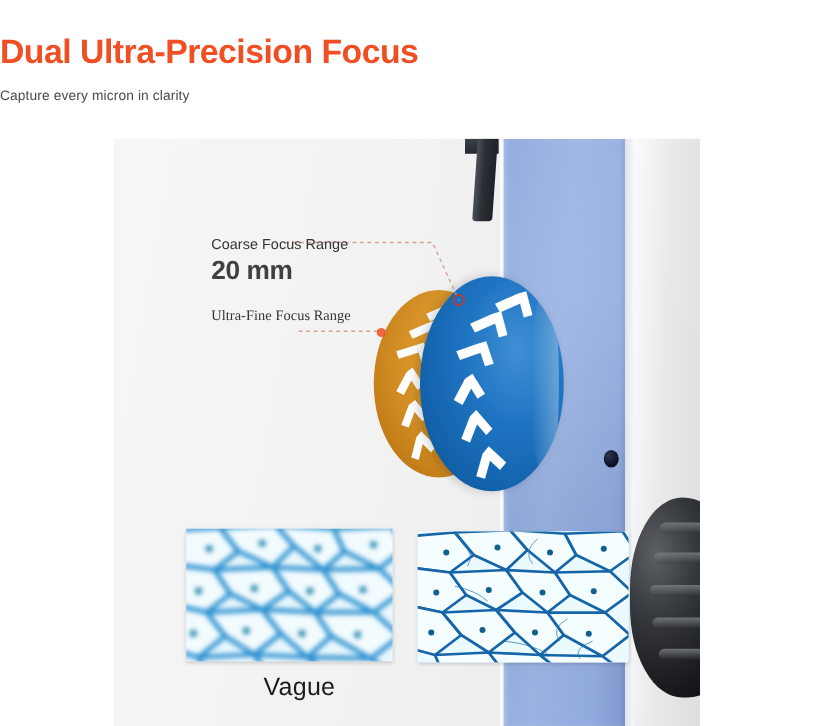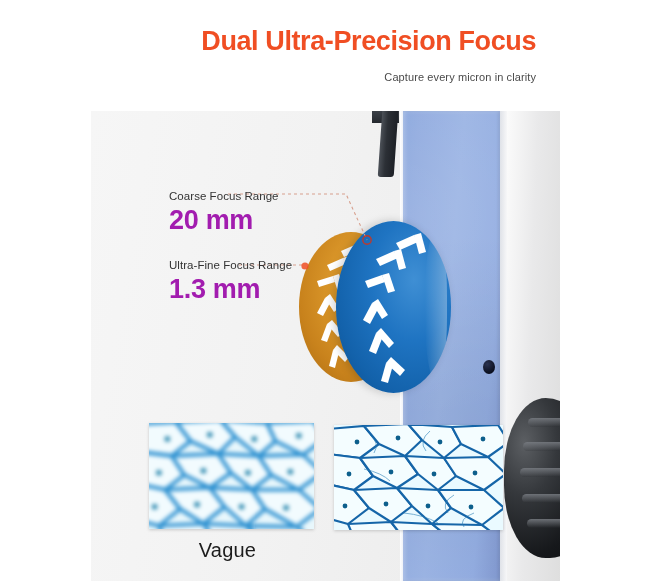--- a/index.html
+++ b/index.html
@@ -6,21 +6,21 @@
   * { box-sizing: border-box; margin: 0; padding: 0; }
   html, body {
     width: 650px; height: 581px;
     background: #ffffff;
     font-family: "Liberation Sans", sans-serif;
     overflow: hidden;
   }
   .page { position: relative; width: 650px; height: 581px; background: #ffffff; }
 
   
-  .header { position: absolute; left: 0; top: 0; width: 536px; text-align: right; }
+  .header { position: absolute; left: 0; top: 0; width: 536px; text-align: left; }
   .title {
     font-size: 27px; font-weight: bold; letter-spacing: -0.4px;
     color: #F04E23; line-height: 1; margin-top: 28px;
   }
   .subtitle {
     font-size: 11px; color: #4a4a4a; margin-top: 16px; letter-spacing: 0.1px;
   }
 
   
   .photo {
@@ -119,44 +119,44 @@
     border-radius: 14px/64px;
     background: linear-gradient(90deg, rgba(255,255,255,.0), rgba(255,255,255,.28));
   }
 
   
   .callout { position: absolute; margin-left: 48px; }
   .callout .cap {
     font-size: 11.5px; color: #333333; white-space: nowrap; letter-spacing: .05px;
   }
   .callout .val {
-    font-size: 27px; font-weight: bold; color: #a21caf;
+    font-size: 21px; font-weight: bold; color: #404040;
     line-height: 1.05; margin-top: 4px; letter-spacing: -0.3px;
   }
   .c1 { left: 30px; top: 79px; }
-  .c2 { left: 30px; top: 148px; }
+  .c2 { left: 30px; top: 136px; font-family: Liberation Serif, serif; }
 
   .lead { position: absolute; pointer-events: none; }
 
   
   .thumb {
     position: absolute; overflow: hidden;
     background: #eaf6fb;
     box-shadow: 0 1px 3px rgba(0,0,0,.18);
   }
   .thumb-vague { left: 58px; top: 312px; width: 165px; height: 106px; }
   .thumb-clear { left: 243px; top: 314px; width: 169px; height: 105px; }
   .thumb svg { display: block; width: 100%; height: 100%; }
   .thumb-vague svg { filter: blur(2.1px); transform: scale(1.06); }
 
   .caption {
     position: absolute; font-size: 20px; color: #1c1c1c;
     text-align: center; letter-spacing: .2px;
   }
-  .cap-vague { left: 54px; top: 428px; width: 165px; }
+  .cap-vague { left: 66px; top: 428px; width: 165px; }
   .cap-clear { left: 243px; top: 428px; width: 169px; }
 </style>
 </head>
 <body>
 
 <div class="page">
 
   <div class="header">
     <div class="title">Dual Ultra-Precision Focus</div>
     <div class="subtitle">Capture every micron in clarity</div>
@@ -234,21 +234,20 @@
       <circle cx="214" cy="155" r="3.6" fill="#F04E23" opacity=".85"></circle>
     </svg>
 
     <div class="callout c1">
       <div class="cap">Coarse Focus Range</div>
       <div class="val">20 mm</div>
     </div>
 
     <div class="callout c2">
       <div class="cap">Ultra-Fine Focus Range</div>
-      <div class="val">1.3 mm</div>
     </div>
 
     <div class="thumb thumb-vague">
       <svg viewBox="0 0 165 106" preserveAspectRatio="none">
         <rect width="165" height="106" fill="#e8f7fc"></rect>
         <g stroke="#2a8fd0" stroke-width="3.4" fill="#f2fbfe" stroke-linejoin="round">
           <path d="M-6 4 L30 2 L44 20 L26 34 L-6 30z"></path>
           <path d="M30 2 L72 0 L86 16 L70 32 L44 20z"></path>
           <path d="M72 0 L116 3 L124 20 L108 34 L86 16z"></path>
           <path d="M116 3 L160 1 L170 18 L150 33 L124 20z"></path>

